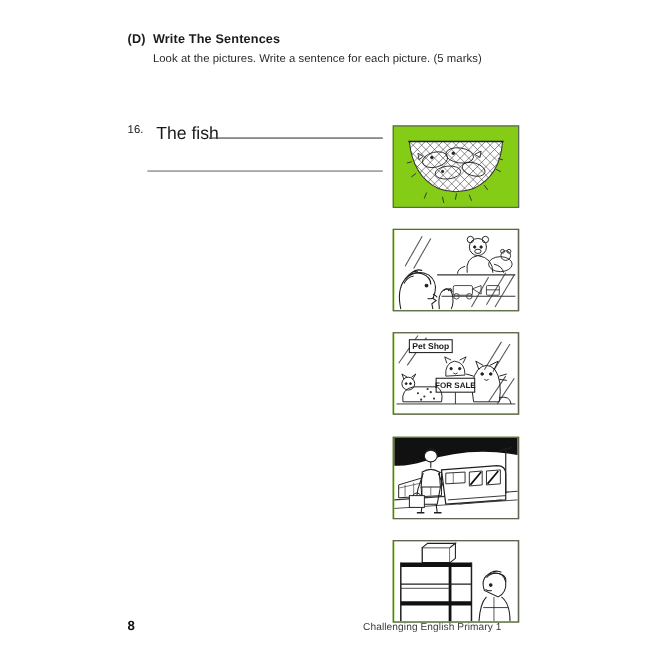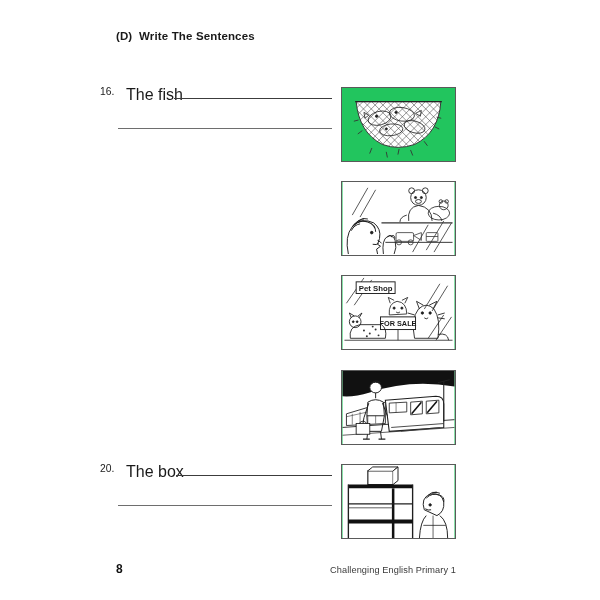--- a/index.html
+++ b/index.html
@@ -52,23 +52,24 @@
     margin-left: 23px;
     margin-top: 6px;
     font-size: 10.3px;
     color: #2a2a2a;
     letter-spacing: 0.05px;
   }
 
   
   .item {
     position: absolute;
-    left: 100px;
+    left: 116px;
     width: 370px;
     height: 80px;
+    margin-top: 27px;
   }
   .item-left {
     position: absolute;
     left: 0;
     top: 0;
     width: 232px;
     height: 78px;
   }
   .num {
     position: absolute;
@@ -105,21 +106,21 @@
   }
 
   
   .pic {
     position: absolute;
     left: 241px;
     top: 1px;
     width: 115px;
     height: 75px;
     border: 1px solid #5a5a5a;
-    background: #22c55e;
+    background: #84cc16;
     box-sizing: border-box;
     overflow: hidden;
   }
   .pic svg {
     display: block;
     width: 100%;
     height: 100%;
   }
 
   
@@ -143,20 +144,21 @@
 </head>
 <body>
 
 <div class="page">
 
   <div class="section-head">
     <div class="head-row">
       <span class="sec-letter">(D)</span>
       <span class="sec-title">Write The Sentences</span>
     </div>
+    <div class="sec-instruction">Look at the pictures. Write a sentence for each picture. (5 marks)</div>
   </div>
 
   <div class="item" style="top:86px">
     <div class="item-left">
       <span class="num">16.</span>
       <span class="stem">The fish</span>
       <div class="rule1" style="left:74px"></div>
       <div class="rule2"></div>
     </div>
     <div class="pic">
@@ -384,26 +386,20 @@
           <g stroke="#1f1f1f" stroke-width="0.9">
             <rect x="14" y="54" width="14" height="11" fill="#ffffff"></rect>
             <path d="M17 54 q4 -5 8 0"></path>
           </g>
         </g>
       </svg>
     </div>
   </div>
 
   <div class="item" style="top:463px">
-    <div class="item-left">
-      <span class="num">20.</span>
-      <span class="stem">The box</span>
-      <div class="rule1" style="left:76px"></div>
-      <div class="rule2"></div>
-    </div>
     <div class="pic">
       <svg viewBox="0 0 115 75" xmlns="http://www.w3.org/2000/svg">
         <g fill="none" stroke="#1f1f1f" stroke-width="1">
           <rect x="0" y="0" width="115" height="75" fill="#ffffff" stroke="none"></rect>
 
           <path d="M26 6 L52 6 L52 20 L26 20 Z" fill="#ffffff" stroke="#1f1f1f" stroke-width="1.2"></path>
           <path d="M26 6 L31 2 L57 2 L52 6" fill="#ffffff" stroke="#1f1f1f" stroke-width="1"></path>
           <path d="M52 6 L57 2 L57 16 L52 20" fill="#ffffff" stroke="#1f1f1f" stroke-width="1"></path>
 
           <path d="M6 20 L72 20 L72 24 L6 24 Z" fill="#111111" stroke="none"></path>

